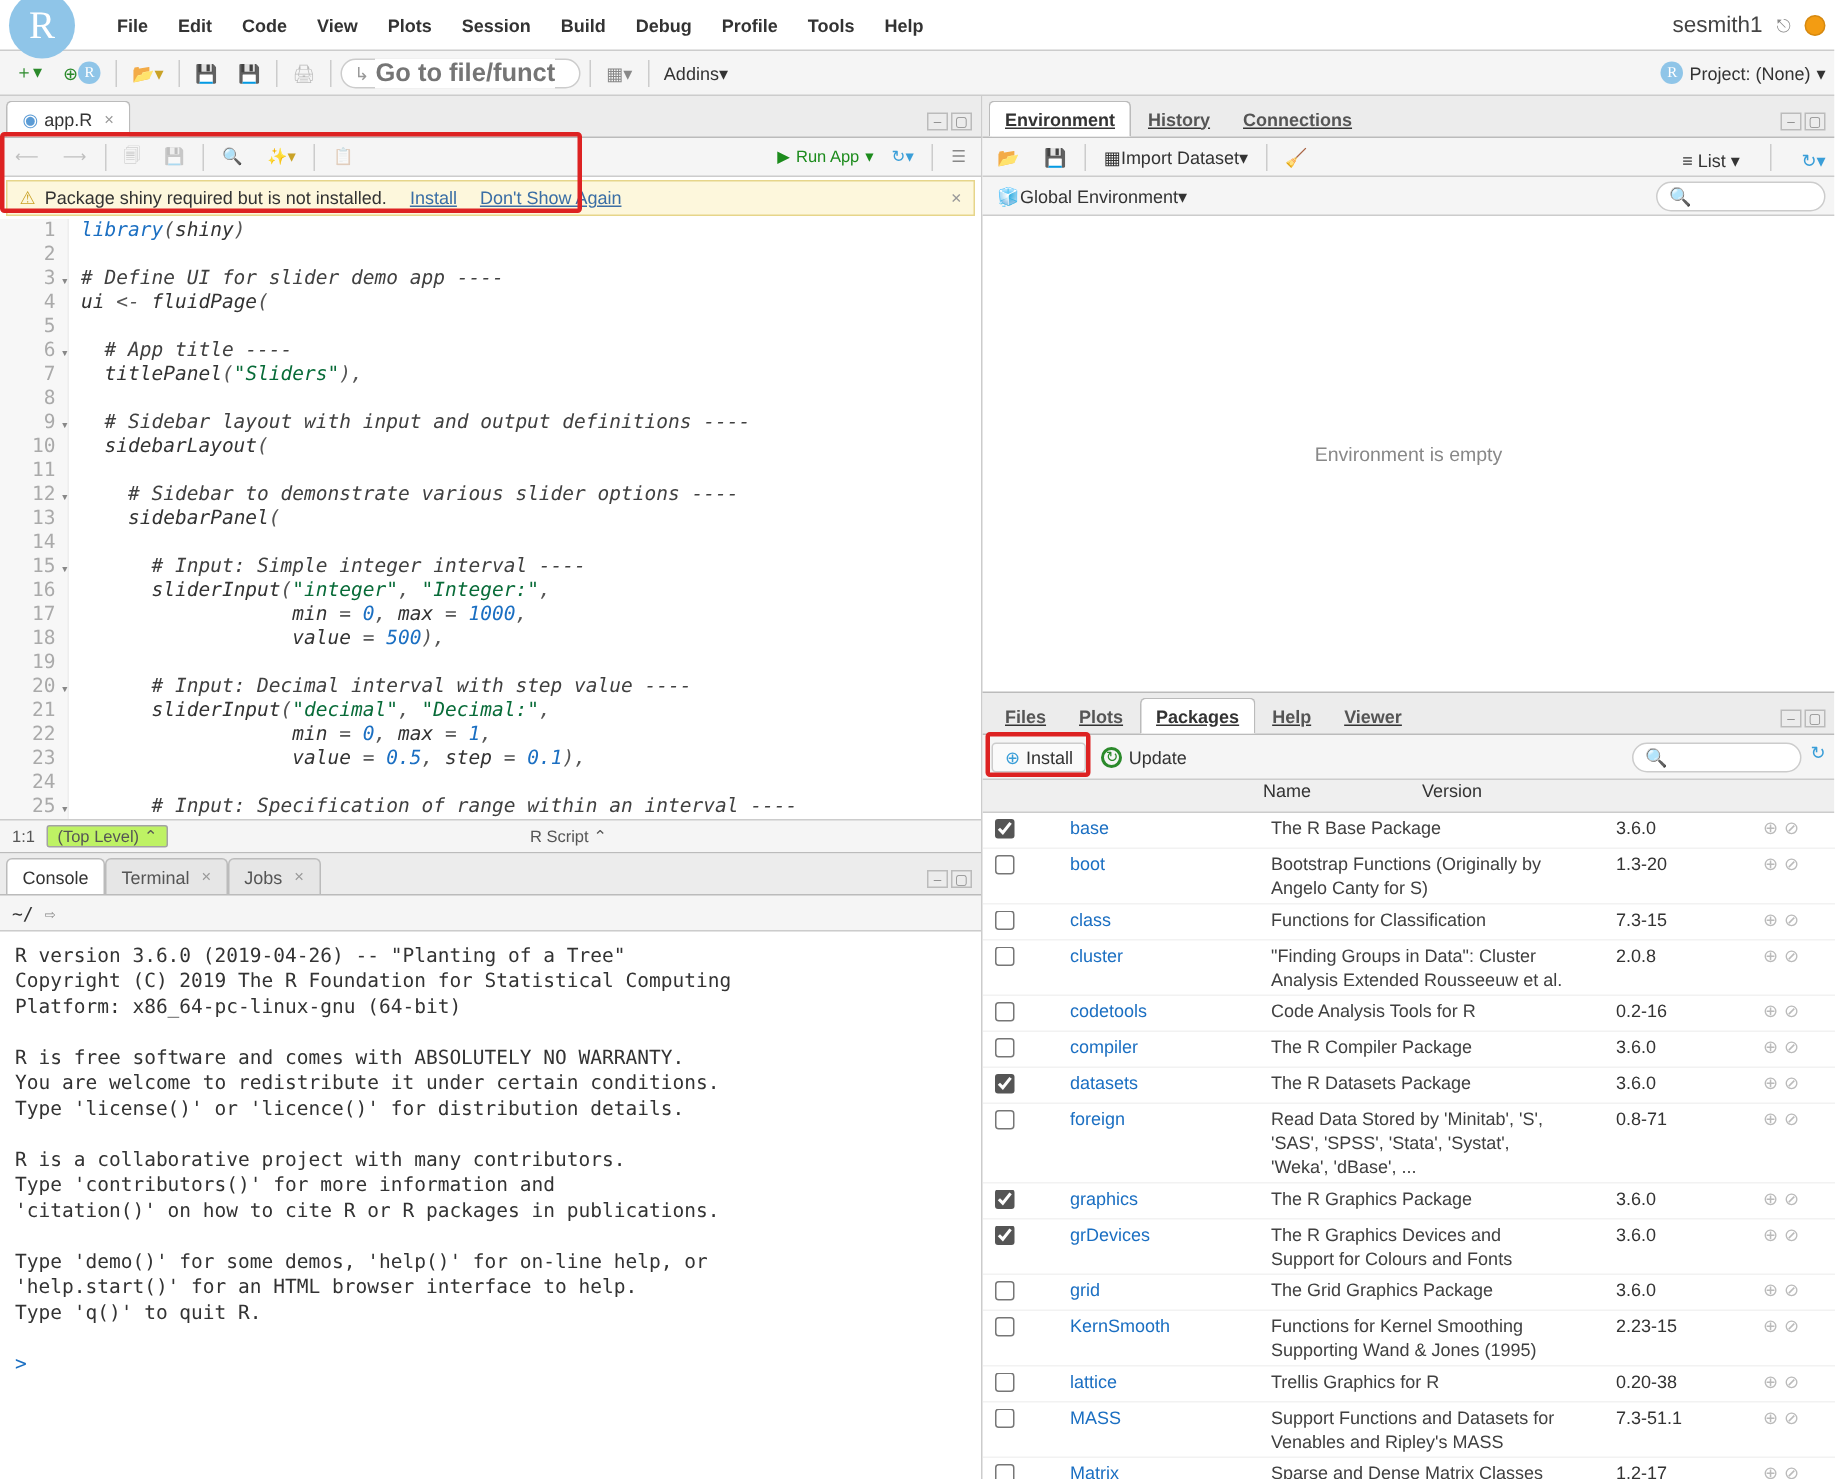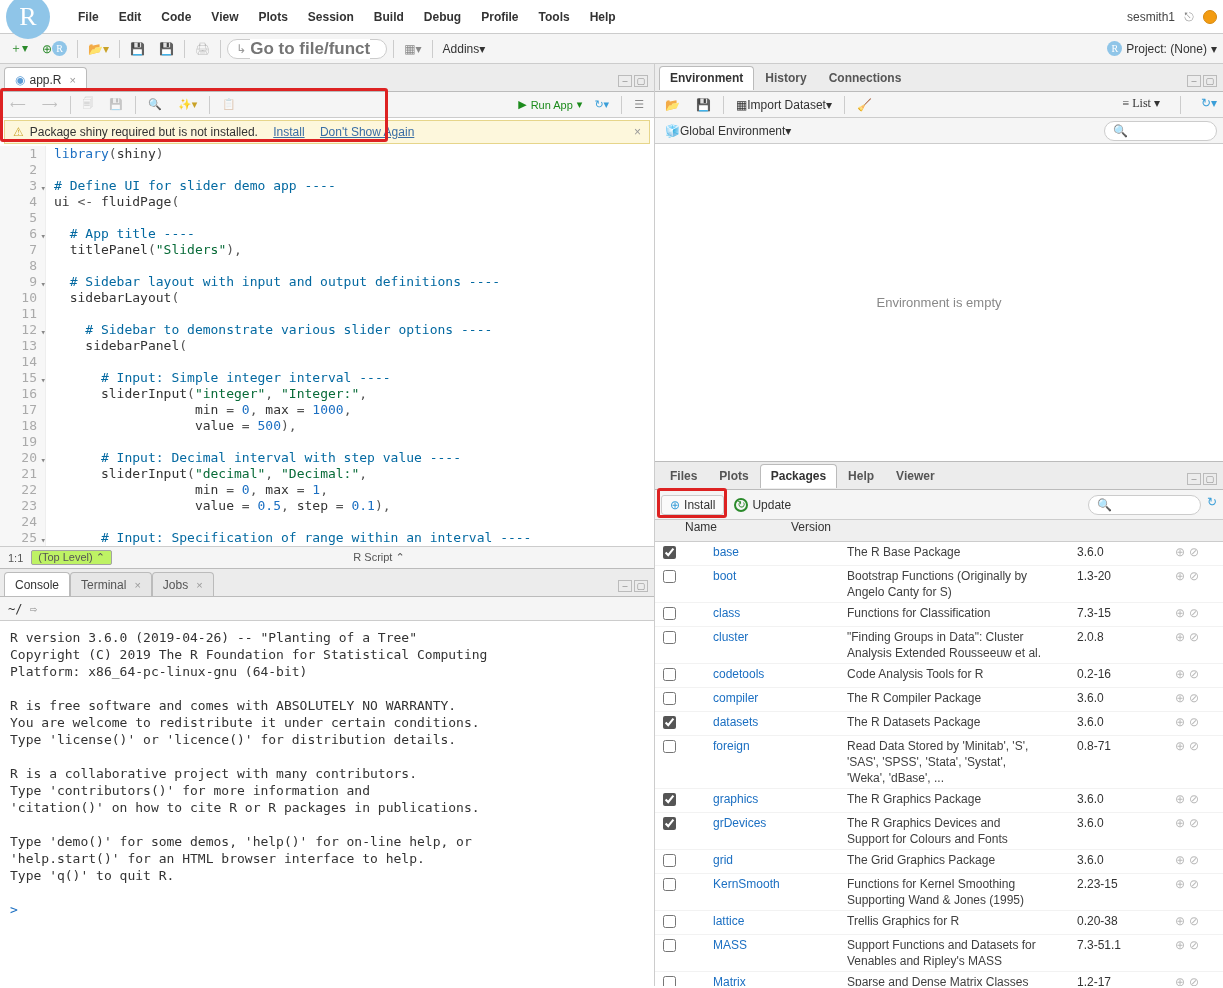--- a/index.html
+++ b/index.html
@@ -1,21 +1,21 @@
 <!DOCTYPE html>
 <html><head>
 <meta charset="utf-8">
 <style>
   * { box-sizing: border-box; margin: 0; padding: 0; }
   body { font-family: "Segoe UI", "Lucida Grande", Verdana, sans-serif; font-size: 12px; background: #fff; color: #333; width:1223px; height:988px; overflow:hidden; }
   .menubar { display:flex; align-items:center; height:34px; padding:0 6px; border-bottom:1px solid #ccc; }
   .r-logo { width:44px; height:44px; border-radius:50%; background:#8fc5e8; display:flex; align-items:center; justify-content:center; margin-right:18px; color:#fff; font-size:26px; font-family:Georgia, serif; }
   .menubar .menu-item { padding:4px 10px; font-weight:600; color:#333; cursor:default; }
   .right-header { margin-left:auto; display:flex; align-items:center; gap:6px; }
-  .uname { font-size:12px; color:#444; }
+  .uname { font-size:15px; color:#444; }
   .icn { width:16px; height:16px; display:inline-flex; align-items:center; justify-content:center; font-size:12px; }
   .toolbar { height:30px; display:flex; align-items:center; padding:0 6px; gap:6px; border-bottom:1px solid #ccc; background:#f5f5f5; }
   .tb-btn { padding:2px 4px; display:inline-flex; align-items:center; }
   .sep { width:1px; height:18px; background:#ccc; }
   .goto { display:flex; align-items:center; border:1px solid #ccc; border-radius:10px; padding:0 8px; height:20px; color:#888; background:#fff; width:160px;}
   .goto input { border:none; outline:none; font-size:17px; width:120px; color:#555;font-weight:bold; }
   .proj { margin-left:auto; display:flex; align-items:center; gap:4px; color:#333; }
   .main { display:flex; height:calc(988px - 66px); }
   .left { width:655px; display:flex; flex-direction:column; border-right:1px solid #ccc; }
   .right { flex:1; display:flex; flex-direction:column; }
@@ -26,50 +26,50 @@
   .pane-toolbar { height:26px; background:#f5f5f5; border-bottom:1px solid #ccc; display:flex; align-items:center; padding:0 6px; gap:8px; font-size:11px; color:#444; }
   .pane-toolbar .pull-right { margin-left:auto; display:flex; align-items:center; gap:8px;}
   .warnbar { background:#fdf7dc; border:1px solid #e6d58a; padding:4px 8px; font-size:12px; display:flex; align-items:center; gap:6px; margin:2px 4px; position:relative;}
   .warnbar a { color:#3a6ea5; text-decoration:underline; cursor:pointer;}
   .redbox { position:absolute; border:3px solid #d22; border-radius:3px; pointer-events:none;}
   .editor { font-family:"DejaVu Sans Mono", Consolas, monospace; font-size:13px; line-height:16px; padding:0; background:#fff; overflow:hidden; flex:1; display:flex;}
   .gutter { background:#f7f7f7; color:#aaa; text-align:right; padding:0 8px 0 4px; user-select:none; border-right:1px solid #eee; width:46px;}
   .gutter div { height:16px; position:relative;}
   .fold { position:absolute; right:-9px; top:2px; font-size:9px; color:#888;}
   .code { padding-left:8px; white-space:pre; flex:1;}
-  .code div { height:16px; }
-  .cmt { color:#0369a1; }
+  .code div { height:16px;font-style:italic; }
+  .cmt { color:#404040; }
   .kw { color:#1b6fc2; }
   .str { color:#086b38; }
   .num { color:#1b6fc2; }
   .op { color:#555; }
   .id { color:#333; }
   .statusbar { height:22px; background:#f5f5f5; border-top:1px solid #ccc; font-size:11px; display:flex; align-items:center; padding:0 8px; color:#555;}
   .statusbar .mid { margin-left:8px; border:1px solid #a3a3a3; padding:0 6px; border-radius:2px; background:#bef264;}
   .statusbar .right { margin-left:auto; display:flex; gap:6px; align-items:center;}
   .console-pane { flex:1.4; display:flex; flex-direction:column; border-top:1px solid #bbb;}
   .console-tabs { height:28px; background:#ececec; display:flex; align-items:flex-end; border-bottom:1px solid #bbb; padding-left:4px; position:relative;}
   .console-head { height:24px; background:#f5f5f5; border-bottom:1px solid #ccc; display:flex; align-items:center; padding:0 8px; font-size:12px; color:#333; font-family:"DejaVu Sans Mono", Consolas, monospace;}
   .console-body { font-family:"DejaVu Sans Mono", Consolas, monospace; font-size:13px; line-height:17px; padding:8px 10px; white-space:pre; color:#333; flex:1; overflow:hidden;}
   .prompt { color:#1b6fc2; }
   .env-pane { height:398px; display:flex; flex-direction:column; border-bottom:1px solid #bbb;}
-  .env-tabs, .pkg-tabs { height:28px; background:#ececec; display:flex; align-items:center; border-bottom:1px solid #bbb; padding-left:4px; position:relative;}
+  .env-tabs, .pkg-tabs { height:28px; background:#ececec; display:flex; align-items:flex-end; border-bottom:1px solid #bbb; padding-left:4px; position:relative;text-decoration:underline;}
   .env-tabs .tab, .pkg-tabs .tab { font-weight:600; height:24px;}
   .env-tabs .tab.inactive, .pkg-tabs .tab.inactive { font-weight:600; border-color:transparent; background:transparent;}
   .env-toolbar { height:26px; background:#f5f5f5; border-bottom:1px solid #ccc; display:flex; align-items:center; padding:0 6px; gap:8px;}
-  .env-toolbar .pull-right { margin-left:auto; display:flex; align-items:flex-start; gap:20px;font-family:Liberation Serif, serif;}
+  .env-toolbar .pull-right { margin-left:auto; display:flex; align-items:flex-end; gap:20px;}
   .search { border:1px solid #ccc; border-radius:10px; padding:0 8px; height:20px; display:flex; align-items:center; background:#fff;}
   .search input { border:none; outline:none; font-size:11px; width:80px;}
   .env-sub { height:26px; background:#f5f5f5; border-bottom:1px solid #ccc; display:flex; align-items:center; padding:0 6px; gap:8px;}
   .env-body { flex:1; display:flex; align-items:center; justify-content:center; color:#888; font-size:13px;}
   .pkg-pane { flex:1; display:flex; flex-direction:column; overflow:hidden;}
   .pkg-toolbar { height:30px; background:#f5f5f5; border-bottom:1px solid #ccc; display:flex; align-items:center; padding:0 6px; gap:10px; position:relative;}
   .install-btn { display:flex; align-items:center; gap:4px; padding:2px 8px; border:1px solid #ccc; border-radius:3px; background:#fafafa; font-size:12px; cursor:pointer;}
   .update-btn { display:flex; align-items:center; gap:4px; font-size:12px;}
-  .pkg-header { height:22px; background:#efefef; border-bottom:1px solid #ccc; display:flex; font-size:12px; font-weight:500; color:#333;}
+  .pkg-header { height:22px; background:#efefef; border-bottom:1px solid #ccc; display:flex; font-size:12px; font-weight:500; color:#333;justify-content:center;}
   .col-chk { width:28px; }
   .col-name { width:108px; padding-left:2px;}
   .col-desc { flex:1; }
   .col-ver { width:70px; }
   .col-act { width:48px; }
   .pkg-list { overflow-y:auto; flex:1;}
   .pkg-group { font-weight:700; padding:4px 8px; background:#fff;}
   .pkg-row { display:flex; align-items:flex-start; padding:2px 0; border-bottom:1px solid #f2f2f2; font-size:12px; line-height:16px;gap:28px;}
   .pkg-row .chk { width:28px; text-align:center;}
   .pkg-row .chk input { margin-top:2px; accent-color:#555;}

